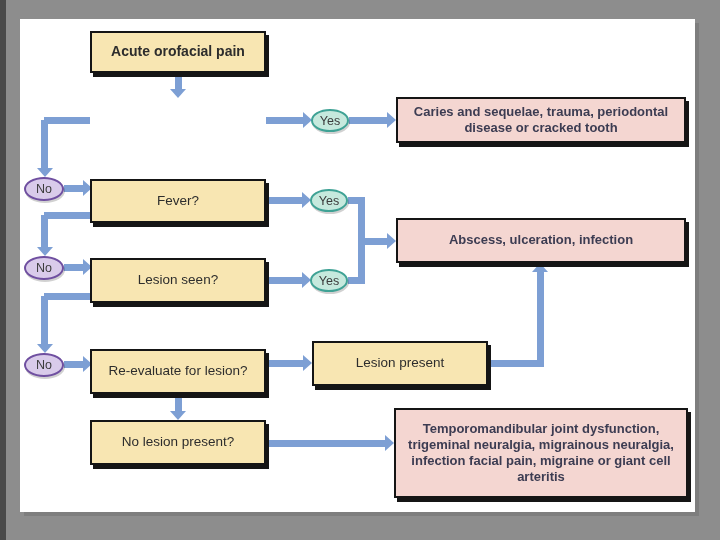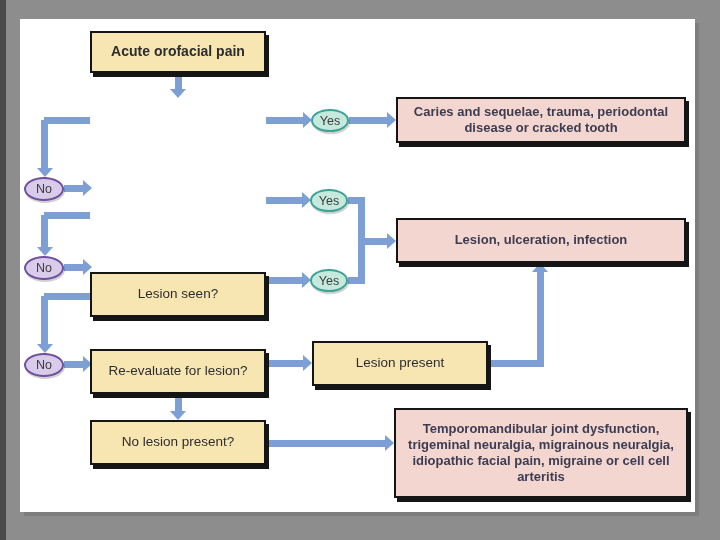--- a/index.html
+++ b/index.html
@@ -93,34 +93,35 @@
   <div class="shaft" style="left:487px;top:360px;width:57px;height:7px;"></div>
   <div class="shaft" style="left:537px;top:272px;width:7px;height:95px;"></div>
   <div class="ah ah-up" style="left:532px;top:263px;"></div>
 
   <div class="shaft" style="left:266px;top:440px;width:119px;height:7px;"></div>
   <div class="ah ah-right" style="left:385px;top:435px;"></div>
 
   <div class="node yellow bold" style="left:90px;top:31px;width:176px;height:42px;">Acute orofacial pain</div>
 
 
+  <div class="node yellow" style="left:90px;top:179px;width:176px;height:44px;">Fever?</div>
 
-  <div class="node yellow" style="left:90px;top:272px;width:176px;height:45px;">Lesion seen?</div>
+  <div class="node yellow" style="left:90px;top:258px;width:176px;height:45px;">Lesion seen?</div>
 
   <div class="node yellow" style="left:90px;top:341px;width:176px;height:45px;margin-top:8px;">Re-evaluate for lesion?</div>
 
   <div class="node yellow" style="left:90px;top:420px;width:176px;height:45px;">No lesion present?</div>
 
   <div class="node pink" style="left:396px;top:97px;width:290px;height:46px;">Caries and sequelae, trauma, periodontal disease or cracked tooth</div>
 
   <div class="node yellow" style="left:312px;top:341px;width:176px;height:45px;">Lesion present</div>
 
-  <div class="node pink" style="left:396px;top:218px;width:290px;height:45px;">Lesion, ulceration, infection</div>
+  <div class="node pink" style="left:396px;top:218px;width:290px;height:45px;">Abscess, ulceration, infection</div>
 
-  <div class="node pink" style="left:394px;top:408px;width:294px;height:90px;">Temporomandibular joint dysfunction, trigeminal neuralgia, migrainous neuralgia, idiopathic facial pain, migraine or cell cell arteritis</div>
+  <div class="node pink" style="left:394px;top:408px;width:294px;height:90px;">Temporomandibular joint dysfunction, trigeminal neuralgia, migrainous neuralgia, infection facial pain, migraine or giant cell arteritis</div>
 
   <div class="oval yes" style="left:311px;top:109px;">Yes</div>
   <div class="oval yes" style="left:310px;top:189px;">Yes</div>
   <div class="oval yes" style="left:310px;top:269px;">Yes</div>
   <div class="oval no" style="left:24px;top:177px;">No</div>
   <div class="oval no" style="left:24px;top:256px;">No</div>
   <div class="oval no" style="left:24px;top:353px;">No</div>
 
 </div>
 

